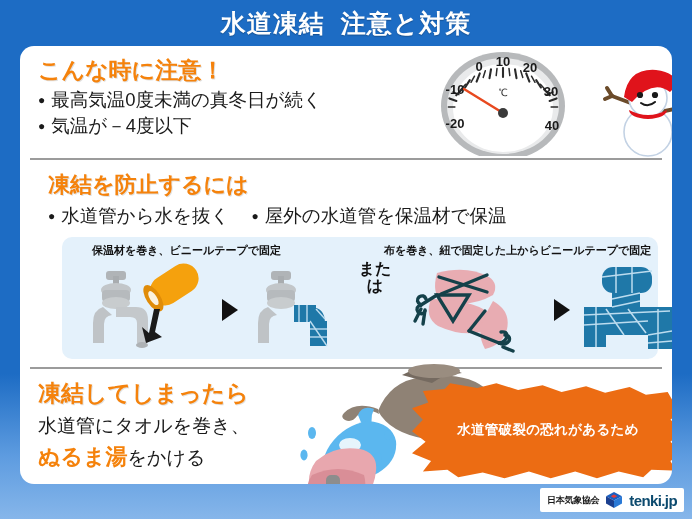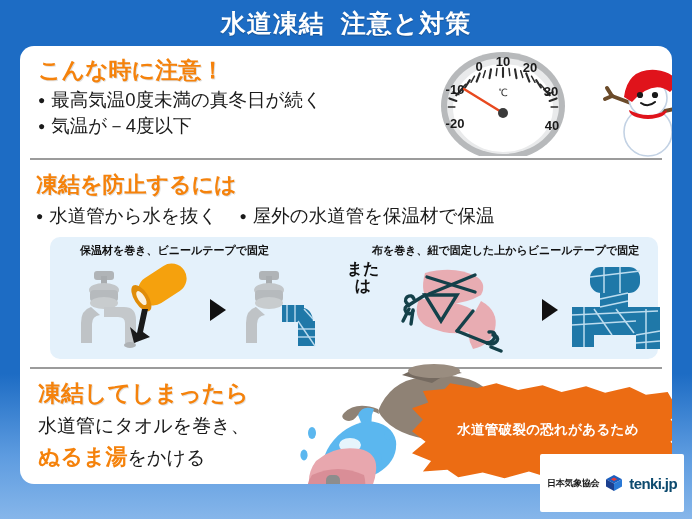--- a/index.html
+++ b/index.html
@@ -91,21 +91,21 @@
   
   .snowman {
     position: absolute;
     left: 578px;
     top: 6px;
     width: 100px;
     height: 108px;
   }
 
   
-  .sec2 { padding: 10px 0 0 16px; }
+  .sec2 { padding: 10px 0 0 28px; }
   .sec2 .h-orange { font-size: 22px; }
   .sec2-bullets {
     display: flex;
     gap: 22px;
     margin-top: 3px;
   }
   .sec2-bullets .bullet { font-size: 18.5px; }
 
   .panel {
     position: relative;
@@ -215,21 +215,21 @@
     font-weight: bold;
     letter-spacing: .3px;
   }
 
   
   .footer {
     position: absolute;
     right: 8px;
     bottom: 7px;
     background: #ffffff;
-    padding: 20px 7px;
+    padding: 3px 7px;
     display: flex;
     align-items: center;
     gap: 6px;
     border-radius: 2px;
   }
   .jwa {
     font-size: 9px;
     font-weight: bold;
     color: #1a1a1a;
     letter-spacing: -.3px;

